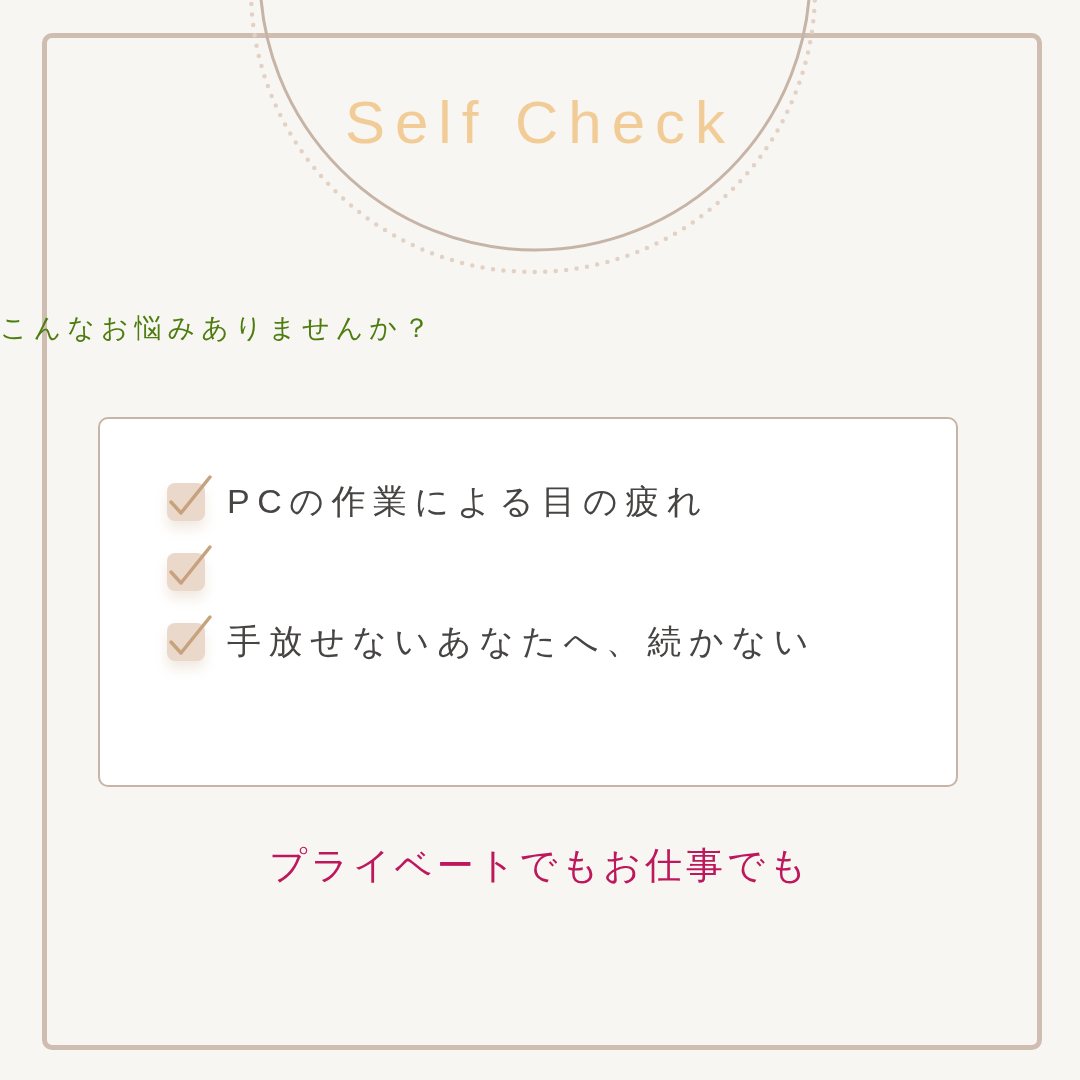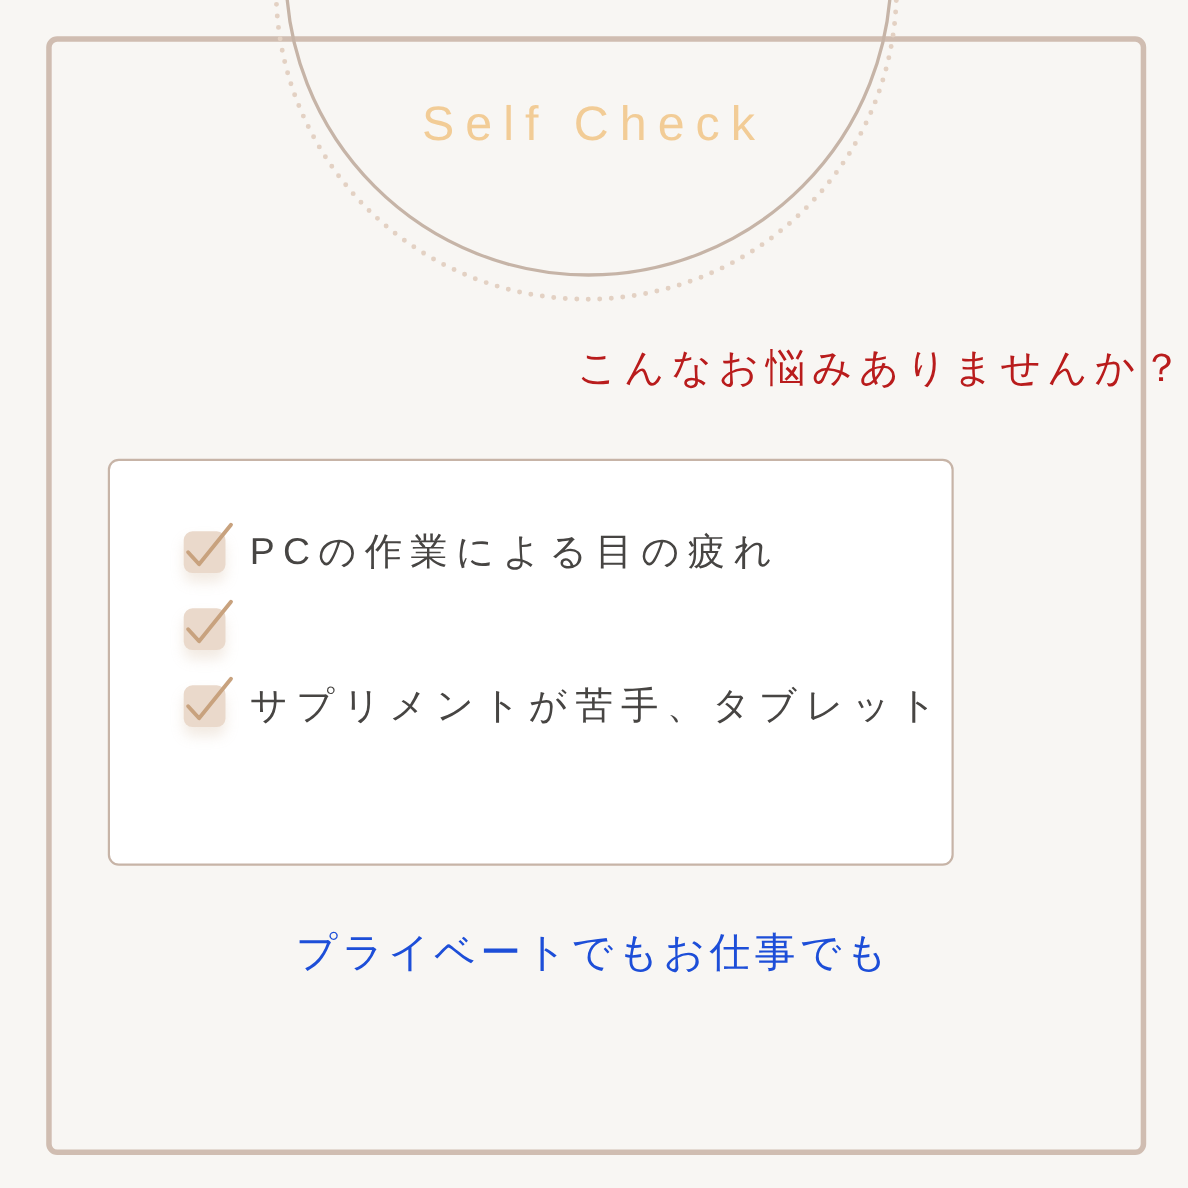--- a/index.html
+++ b/index.html
@@ -18,33 +18,33 @@
     border:5px solid #d0bdb1;border-radius:10px;box-sizing:border-box;
     background:transparent;
   }
 
   
   .circles-svg{position:absolute;left:0;top:0;width:1080px;height:330px;overflow:hidden;pointer-events:none;}
 
   .title{
     position:absolute;left:0;top:88px;width:1080px;
     text-align:center;
-    font-size:44px;font-weight:500;letter-spacing:10px;
+    font-size:60px;font-weight:500;letter-spacing:10px;
     color:#f2cc96;
   }
 
   .heading{
     position:absolute;left:0;top:310px;width:1080px;
-    text-align:right;
-    font-size:36px;font-weight:500;letter-spacing:6px;
-    color:#b91c1c;
+    text-align:left;
+    font-size:27px;font-weight:500;letter-spacing:6px;
+    color:#4d7c0f;
   }
 
   .panel{
-    position:absolute;left:98px;top:417px;width:769px;height:370px;
+    position:absolute;left:98px;top:417px;width:860px;height:370px;
     box-sizing:border-box;
     background:#ffffff;
     border:2px solid #c7b4a7;border-radius:10px;
     padding:64px 0 0 67px;
   }
   .check-row{
     display:flex;align-items:center;
     height:38px;margin-bottom:32px;
   }
   .checkbox{
@@ -57,21 +57,21 @@
   .check-label{
     margin-left:22px;
     font-size:34px;font-weight:500;letter-spacing:7.5px;
     color:#474543;white-space:nowrap;
   }
 
   .footer{
     position:absolute;left:0;top:840px;width:1080px;
     text-align:center;
     font-size:37px;font-weight:500;line-height:51px;letter-spacing:4px;
-    color:#1d4ed8;
+    color:#be185d;
   }
 </style>
 </head>
 <body>
 
 <div class="canvas">
 
   <div class="outer-frame"></div>
 
   <svg class="circles-svg" viewBox="0 0 1080 330" xmlns="http://www.w3.org/2000/svg">
@@ -102,21 +102,21 @@
         </svg>
       </div>
     </div>
 
     <div class="check-row">
       <div class="checkbox">
         <svg width="38" height="38" viewBox="0 0 38 38">
           <polyline points="4,19 14,30 43,-6" fill="none" stroke="#c8a27e" stroke-width="3.5" stroke-linecap="round" stroke-linejoin="round"></polyline>
         </svg>
       </div>
-      <div class="check-label">サプリメントが苦手、タブレット</div>
+      <div class="check-label">手放せないあなたへ、続かない</div>
     </div>
 
   </div>
 
   <div class="footer">
     <div>プライベートでもお仕事でも</div>
   </div>
 
 </div>
 

